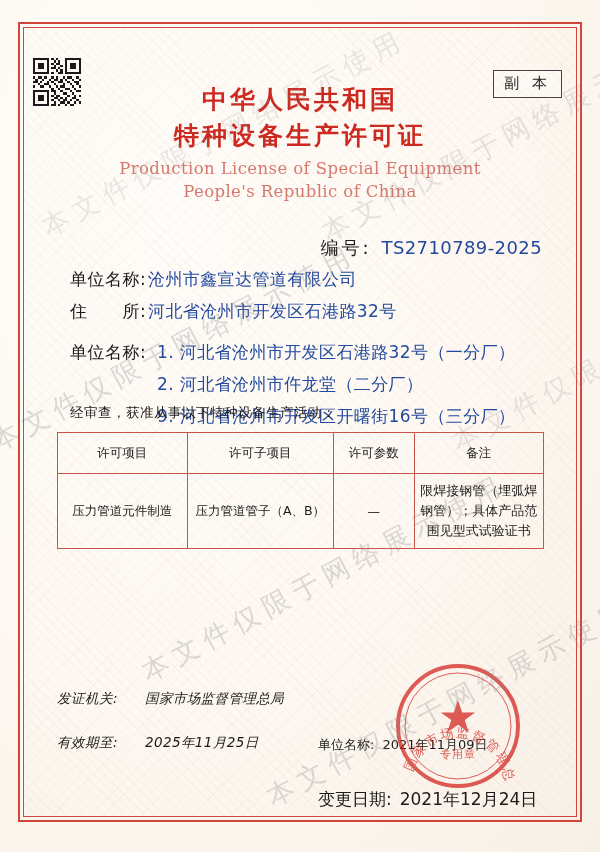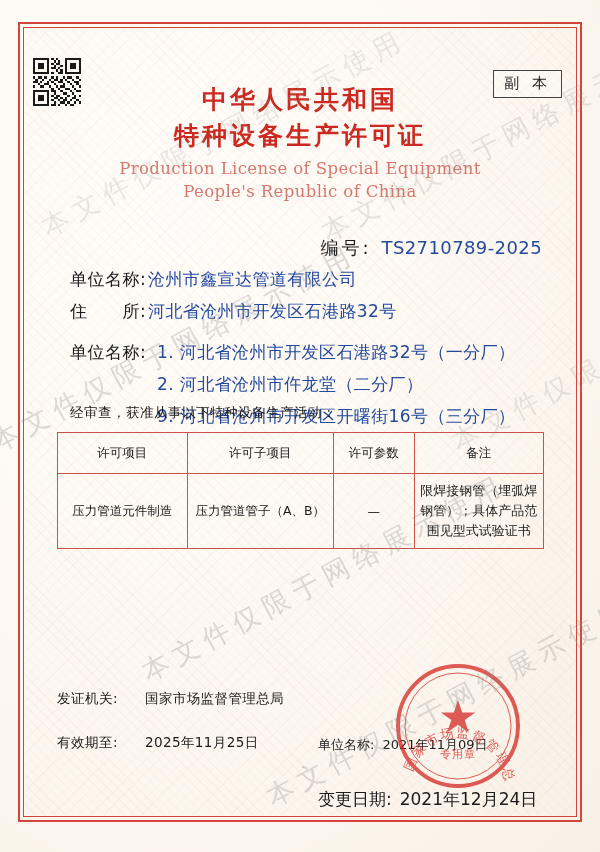--- a/index.html
+++ b/index.html
@@ -191,20 +191,21 @@
     left: 57px;
     top: 690px;
     width: 480px;
     font-size: 13.5px;
     color: #1b1b1b;
   }
   .frow {
     display: flex;
     align-items: flex-start;
     margin-bottom: 26px;
+    font-style: italic;
   }
   .flab {
     width: 88px;
     flex: 0 0 88px;
     letter-spacing: 0.5px;
   }
   .fval { letter-spacing: 0.4px; }
 
   .issue-date {
     position: absolute;

